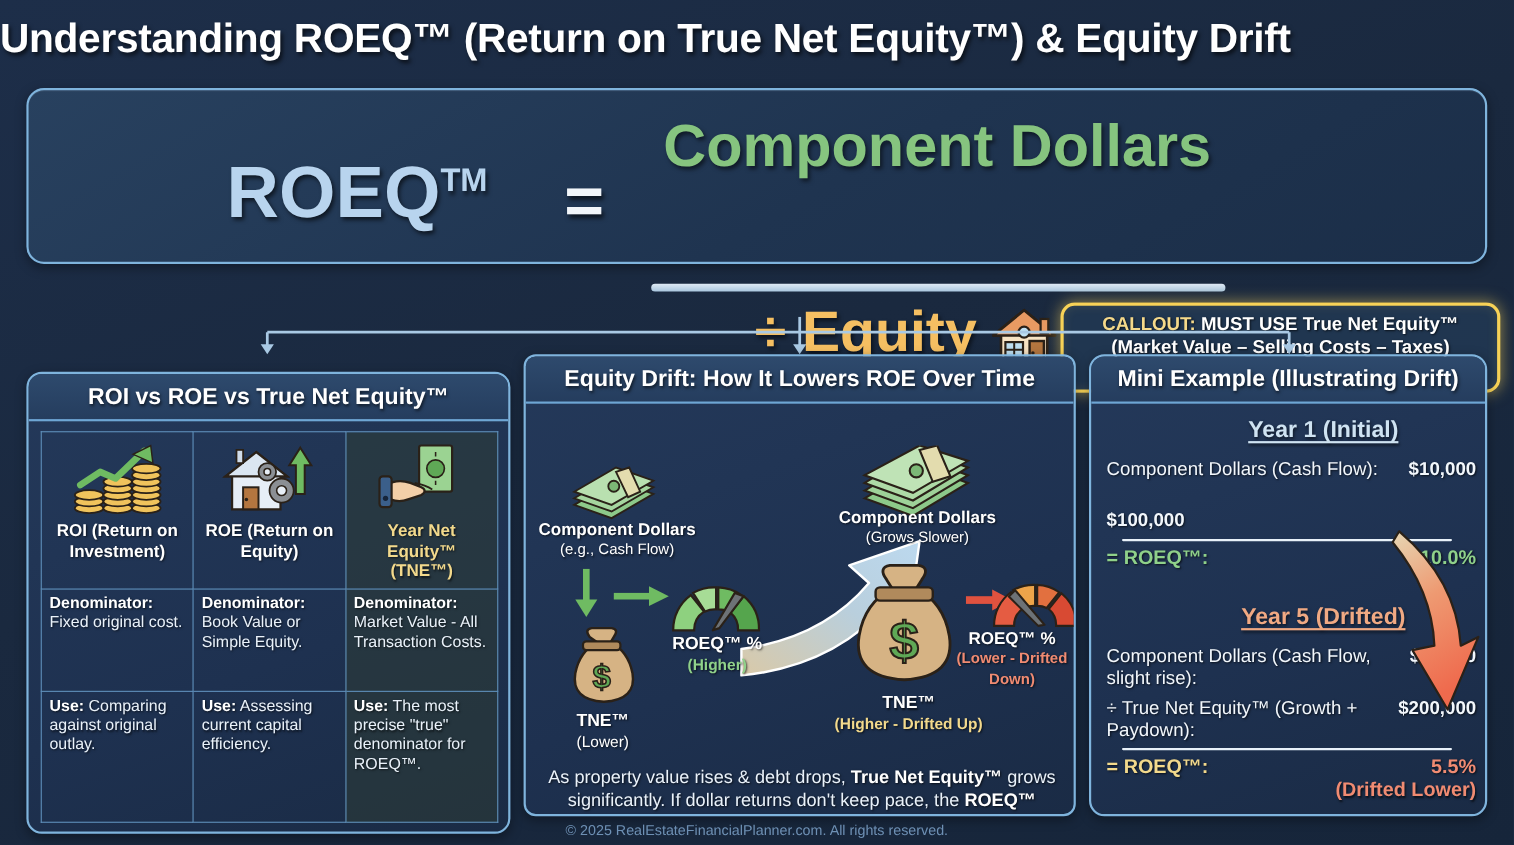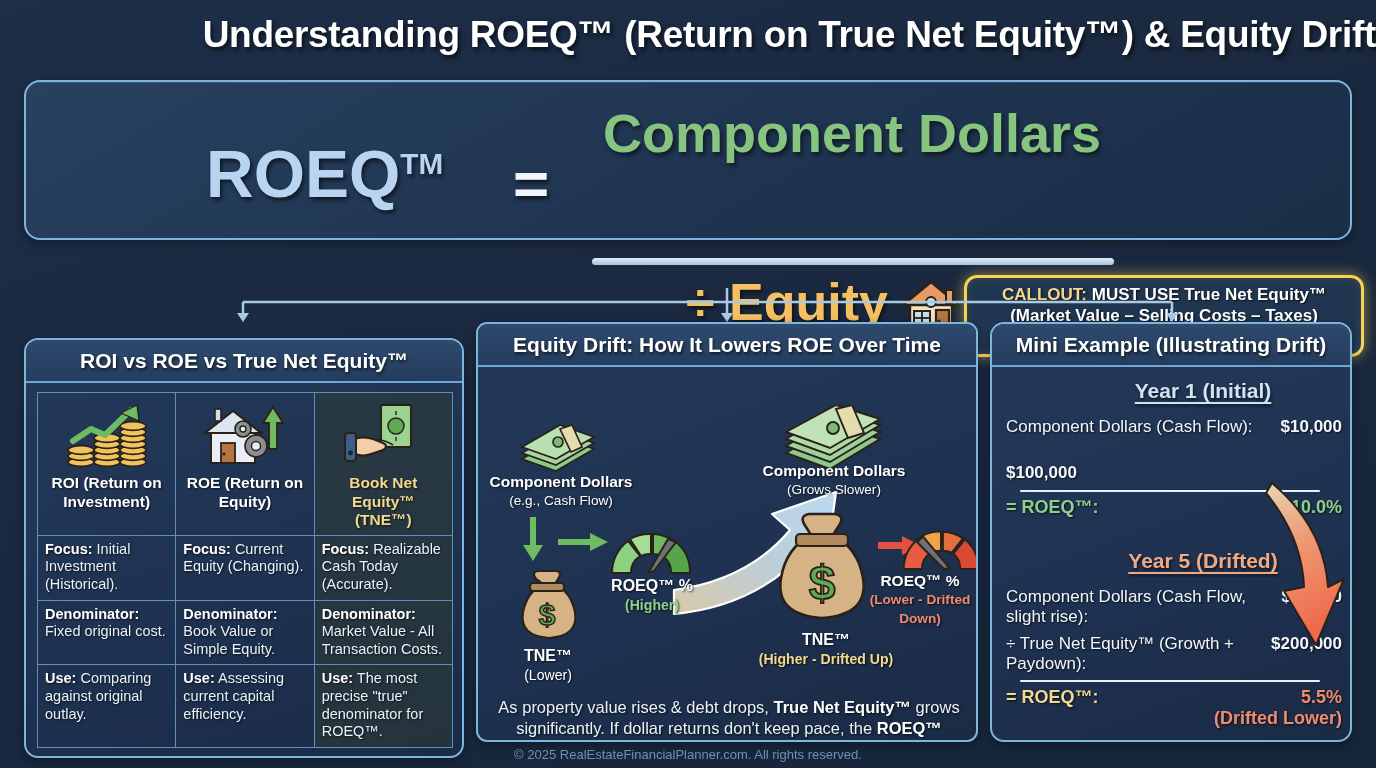--- a/index.html
+++ b/index.html
@@ -10,21 +10,21 @@
     overflow: hidden;
   }
   #stage {
     position: relative; width: 1376px; height: 768px;
     background: linear-gradient(160deg, #1d2e49 0%, #1a293f 45%, #16253a 100%);
   }
 
   
   .title {
     position: absolute; left: 0; top: 14px; width: 1376px;
-    text-align: right;
+    text-align: left;
     font-size: 37px; font-weight: bold; color: #ffffff;
     letter-spacing: -0.3px;
     text-shadow: 2px 3px 4px rgba(0,0,0,.65);
   }
   .tm { font-size: 0.56em; vertical-align: super; letter-spacing: 0; }
 
   
   .formula-panel {
     position: absolute; left: 24px; top: 80px; width: 1328px; height: 160px;
     border: 2px solid #7fb4dd; border-radius: 16px;
@@ -290,27 +290,22 @@
               <rect x="42" y="4" width="30" height="42" rx="2" fill="#9bd392" stroke="#2a2118" stroke-width="2"></rect>
               <circle cx="57" cy="25" r="8" fill="#5fa856" stroke="#2a2118" stroke-width="1.5"></circle>
               <line x1="57" y1="10" x2="57" y2="14" stroke="#2a2118" stroke-width="1.4"></line>
               <line x1="57" y1="36" x2="57" y2="40" stroke="#2a2118" stroke-width="1.4"></line>
               <path d="M12 40 q10 -6 22 -2 l10 4 q6 3 0 7 l-12 4 q-8 3 -16 0 z" fill="#f3cfa8" stroke="#2a2118" stroke-width="2"></path>
               <path d="M38 38 q10 2 16 6" fill="none" stroke="#2a2118" stroke-width="1.6"></path>
               <rect x="6" y="32" width="11" height="28" rx="3" fill="#3b5f8a" stroke="#2a2118" stroke-width="2"></rect>
               <circle cx="11.5" cy="52" r="2.4" fill="#16253a"></circle>
             </svg>
           </div>
-          <div class="hdr-label gold">Book Net Equity™ (TNE™)</div>
+          <div class="hdr-label gold">Year Net Equity™ (TNE™)</div>
         </td>
-      </tr>
-      <tr>
-        <td><b>Focus:</b><span> Initial Investment (Historical).</span></td>
-        <td><b>Focus:</b><span> Current Equity (Changing).</span></td>
-        <td class="col-tne"><b>Focus:</b><span> Realizable Cash Today (Accurate).</span></td>
       </tr>
       <tr>
         <td><b>Denominator:</b><span> Fixed original cost.</span></td>
         <td><b>Denominator:</b><span> Book Value or Simple Equity.</span></td>
         <td class="col-tne"><b>Denominator:</b><span> Market Value - All Transaction Costs.</span></td>
       </tr>
       <tr>
         <td><b>Use:</b><span> Comparing against original outlay.</span></td>
         <td><b>Use:</b><span> Assessing current capital efficiency.</span></td>
         <td class="col-tne"><b>Use:</b><span> The most precise "true" denominator for ROEQ™.</span></td>

